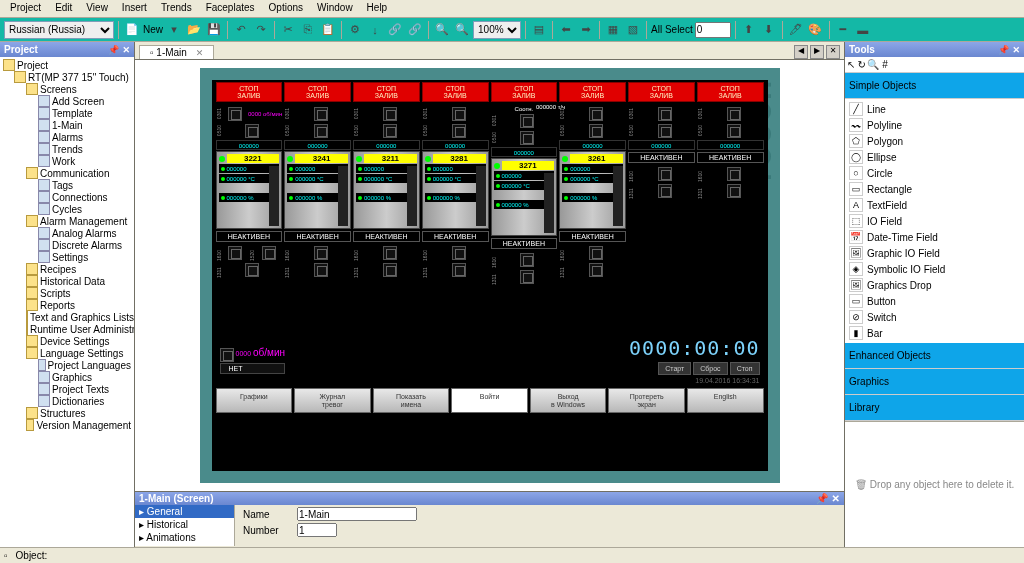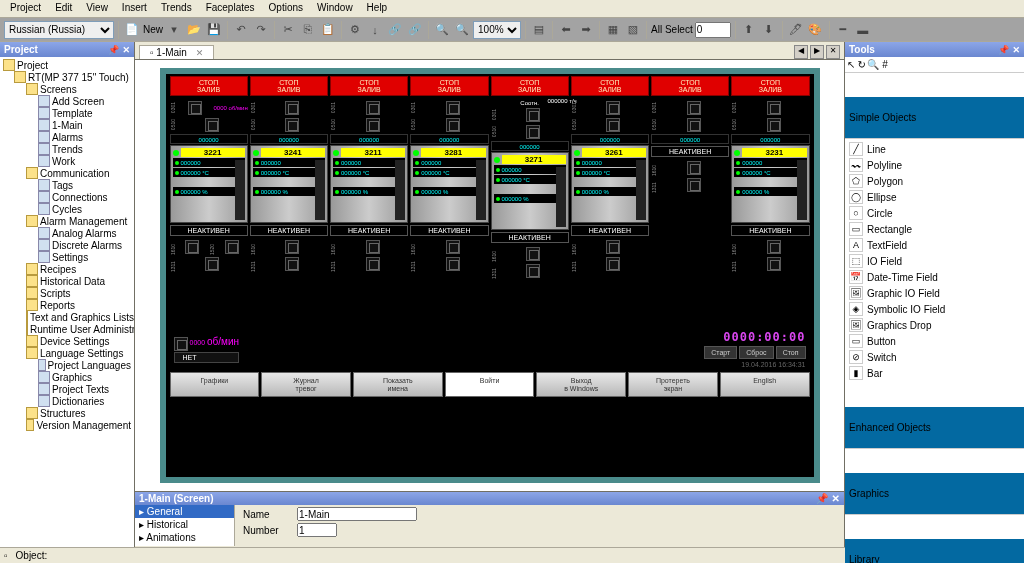--- a/index.html
+++ b/index.html
@@ -3,21 +3,21 @@
 <meta charset="utf-8">
 <style>
 * { margin: 0; padding: 0; box-sizing: border-box; font-family: Tahoma, Arial, sans-serif; font-size: 10px; }
 body { background: #d4d0c8; width: 1024px; height: 563px; overflow: hidden; }
 
 
 .menubar { background: #ece9d8; height: 18px; border-bottom: 1px solid #aca899; padding: 1px 4px; display: flex; gap: 2px; }
 .menubar span { padding: 1px 6px; cursor: default; }
 
 
-.toolbar { background: #a3a3a3; height: 24px; border-bottom: 1px solid #aca899; display: flex; align-items: center; padding: 0 4px; gap: 2px; }
+.toolbar { background: #14b8a6; height: 24px; border-bottom: 1px solid #aca899; display: flex; align-items: center; padding: 0 4px; gap: 2px; }
 .toolbar select { font-size: 10px; height: 18px; border: 1px solid #7f9db9; }
 .toolbar .sep { width: 1px; height: 18px; background: #aca899; margin: 0 2px; }
 .toolbar .tbtn { width: 18px; height: 18px; display: flex; align-items: center; justify-content: center; font-size: 11px; color: #444; }
 .toolbar input[type=text] { width: 36px; height: 16px; font-size: 10px; }
 
 
 .main-layout { display: flex; height: calc(100% - 42px - 16px); }
 
 
 .project-panel { width: 135px; background: #fff; border-right: 1px solid #716f64; display: flex; flex-direction: column; }
@@ -36,21 +36,21 @@
 .tabbar { background: #ece9d8; height: 18px; display: flex; align-items: flex-end; padding: 0 4px; gap: 1px; border-bottom: 1px solid #716f64; justify-content: space-between; }
 .tabbar .tabs { display: flex; gap: 1px; }
 .tab { background: #fff; border: 1px solid #aca899; border-bottom: none; padding: 1px 10px; font-size: 10px; position: relative; }
 .tab .close { margin-left: 6px; color: #888; font-size: 9px; }
 .tabbar .navbtns { display: flex; gap: 2px; }
 .navbtn { width: 14px; height: 14px; background: #d4d0c8; border: 1px solid #888; font-size: 8px; text-align: center; }
 
 .canvas-area { flex: 1; background: #fff; overflow: auto; padding: 8px; display: flex; justify-content: center; }
 
 
-.hmi-frame { width: 660px; height: 415px; background: #4a8b8b; padding: 6px; position: relative; }
+.hmi-frame { width: 580px; height: 415px; background: #4a8b8b; padding: 12px; position: relative; }
 .hmi-screen { width: 100%; height: 100%; background: #000; position: relative; }
 .touch-label { position: absolute; right: 2px; top: 10px; writing-mode: vertical-lr; color: #3a7a7a; font-size: 26px; font-weight: bold; letter-spacing: 3px; transform: rotate(180deg); }
 
 
 .red-row { display: flex; gap: 2px; padding: 2px 4px; }
 .red-btn { flex: 1; background: #e00000; color: #fff0c0; font-size: 7px; text-align: center; padding: 2px 0; border: 1px solid #800; line-height: 1; }
 
 
 .channel-row { display: flex; gap: 2px; padding: 2px 4px; height: 230px; }
 .channel { flex: 1; display: flex; flex-direction: column; gap: 1px; position: relative; }
@@ -69,21 +69,21 @@
 .inactive-label { background: #000; color: #fff; font-size: 7px; text-align: center; padding: 1px 0; margin: 1px 0; border: 1px solid #555; }
 
 
 .bottom-valves { display: flex; flex-direction: column; gap: 1px; padding: 1px 0; }
 .bottom-valves .valve-pair { display: flex; gap: 1px; justify-content: center; }
 .side-num { color: #888; font-size: 5px; writing-mode: vertical-lr; transform: rotate(180deg); }
 
 .misc-row { display: flex; justify-content: space-between; align-items: center; padding: 2px 8px; }
 .net-box { background: #111; color: #fff; font-size: 7px; padding: 1px 8px; border: 1px solid #444; }
 .timer-box { text-align: right; }
-.timer { color: #d946ef; font-size: 12px; font-family: monospace; letter-spacing: 1px; font-weight: bold; }
+.timer { color: #7dd3fc; font-size: 20px; font-family: monospace; letter-spacing: 1px; }
 .timer-btns { display: flex; gap: 2px; justify-content: flex-end; margin-top: 2px; }
 .timer-btn { background: #333; color: #ccc; font-size: 7px; padding: 2px 6px; border: 1px solid #555; }
 .timestamp { color: #666; font-size: 7px; text-align: right; margin-top: 2px; }
 
 
 .hmi-bottom { display: flex; gap: 2px; padding: 2px 4px; }
 .hmi-btn { flex: 1; background: linear-gradient(to bottom, #e8e8e8, #b8b8b8); color: #333; font-size: 7px; text-align: center; padding: 4px 0; border: 1px solid #666; line-height: 1.1; }
 .hmi-btn.white { background: #fff; }
 
 
@@ -96,21 +96,21 @@
 .props-fields { flex: 1; padding: 2px 8px; display: flex; flex-direction: column; gap: 2px; }
 .prop-row { display: flex; align-items: center; gap: 4px; }
 .prop-row label { width: 50px; text-align: left; }
 .prop-row input { width: 120px; height: 14px; font-size: 10px; }
 
 
 .tools-panel { width: 180px; background: #fff; border-left: 1px solid #716f64; display: flex; flex-direction: column; }
 .tools-group { padding: 2px; }
 .tool-row { display: flex; align-items: center; gap: 4px; padding: 1px 2px; cursor: default; }
 .tool-row .ticon { width: 14px; height: 14px; border: 1px solid #ccc; display: flex; align-items: center; justify-content: center; font-size: 9px; }
-.tools-header { background: #0369a1; padding: 15px 4px; font-size: 10px; border-bottom: 1px solid #ccc; margin-top: 24px; }
+.tools-header { background: #0ea5e9; padding: 7px 4px; font-size: 10px; border-bottom: 1px solid #ccc; }
 .tools-drop { flex: 1; border-top: 1px solid #aca899; padding: 8px; text-align: center; font-size: 9px; color: #888; display: flex; align-items: center; justify-content: center; }
 .tool-icons-row { display: flex; gap: 2px; padding: 2px; border-bottom: 1px solid #ccc; }
 
 
 .statusbar { height: 16px; background: #ece9d8; border-top: 1px solid #aca899; display: flex; align-items: center; padding: 0 4px; gap: 8px; font-size: 10px; }
 </style>
 </head>
 <body>
 
 <div class="menubar">
@@ -567,30 +567,20 @@
               <div class="channel">
                 <div style="display:flex;gap:1px;align-items:center;">
                   <span class="side-num">0301</span>
                   <div class="valve-box"></div>
                 </div>
                 <div style="display:flex;gap:1px;align-items:center;">
                   <span class="side-num">0510</span>
                   <div class="valve-box"></div>
                 </div>
                 <div class="ch-field">000000</div>
-                <div class="block">
-                  <div class="block-top">
-                    <span class="led"></span>
-                    <span class="block-id">3231</span>
-                  </div>
-                  <div class="block-val"><span class="ind"></span>000000</div>
-                  <div class="block-val"><span class="ind"></span>000000 °C</div>
-                  <div class="block-val" style="margin-top:10px;"><span class="ind"></span>000000 %</div>
-                  <div class="block-scale"></div>
-                </div>
                 <div class="inactive-label">НЕАКТИВЕН</div>
                 <div class="bottom-valves">
                   <div class="valve-pair">
                     <span class="side-num">1610</span>
                     <div class="valve-box"></div>
                   </div>
                   <div class="valve-pair">
                     <span class="side-num">1311</span>
                     <div class="valve-box"></div>
                   </div>

